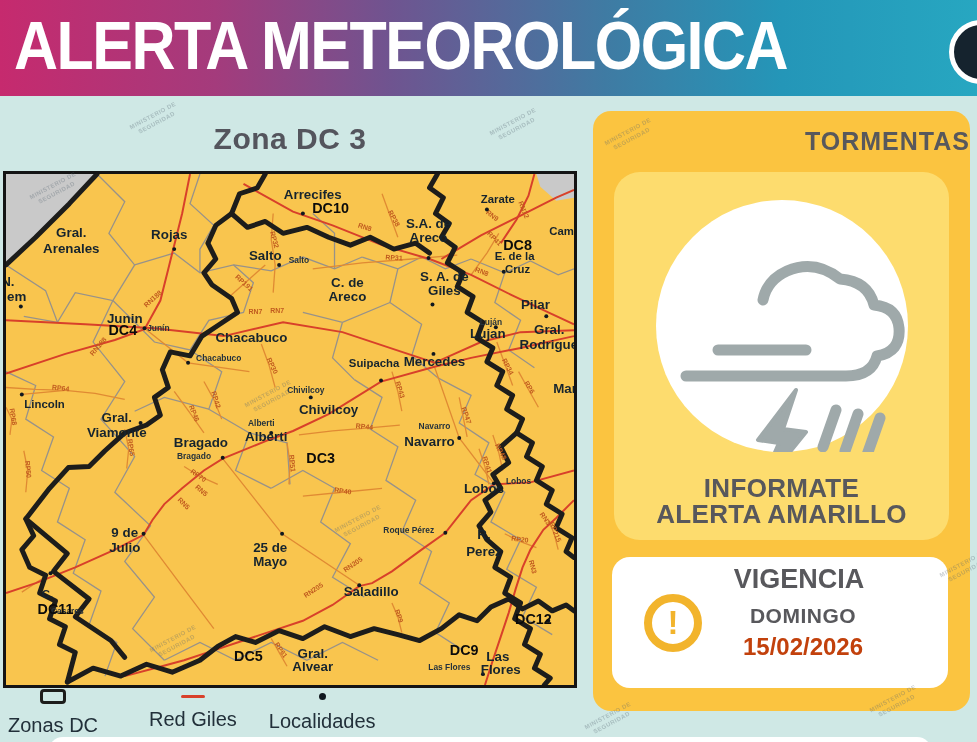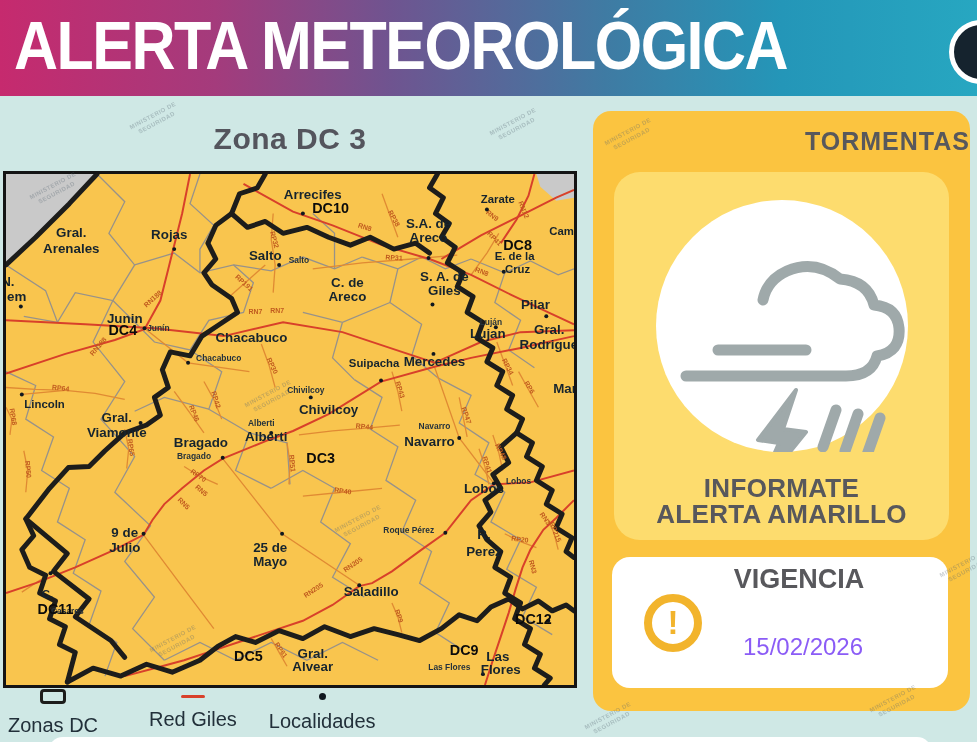--- a/index.html
+++ b/index.html
@@ -77,21 +77,21 @@
     border:8px solid #f2b42c;box-sizing:border-box;
     display:flex;align-items:center;justify-content:center;
     color:#f2b42c;font-weight:800;font-size:33px;
   }
   .validity-day{
     position:absolute;left:86px;top:47px;width:210px;text-align:center;
     font-size:21px;font-weight:800;color:#58585c;letter-spacing:.5px;
   }
   .validity-date{
     position:absolute;left:86px;top:76px;width:210px;text-align:center;
-    font-size:24px;font-weight:400;color:#8b5cf6;
+    font-size:24px;font-weight:700;color:#c2410c;
   }
   
   .bottom-card{
     position:absolute;left:48px;top:737px;width:884px;height:30px;background:#ffffff;border-radius:16px;
   }
   
   .wm{
     position:absolute;width:90px;text-align:center;font-size:6px;line-height:1.25;
     color:rgba(85,100,112,.33);transform:rotate(-28deg);letter-spacing:.5px;pointer-events:none;
     font-weight:700;white-space:pre-line;
@@ -348,20 +348,21 @@
     <div class="level-text">
       <div>INFORMATE</div>
       <div>ALERTA AMARILLO</div>
     </div>
   </div>
   <div class="validity-card">
     <div class="validity-title">VIGENCIA</div>
     <div class="warn-icon">
       <span>!</span>
     </div>
+    <div class="validity-day">DOMINGO</div>
     <div class="validity-date">15/02/2026</div>
   </div>
 </div>
 
 <div class="bottom-card"></div>
 
 <div class="wm" style="left: 110px; top: 112px;">MINISTERIO DE
 SEGURIDAD</div>
 <div class="wm" style="left: 470px; top: 118px;">MINISTERIO DE
 SEGURIDAD</div>

